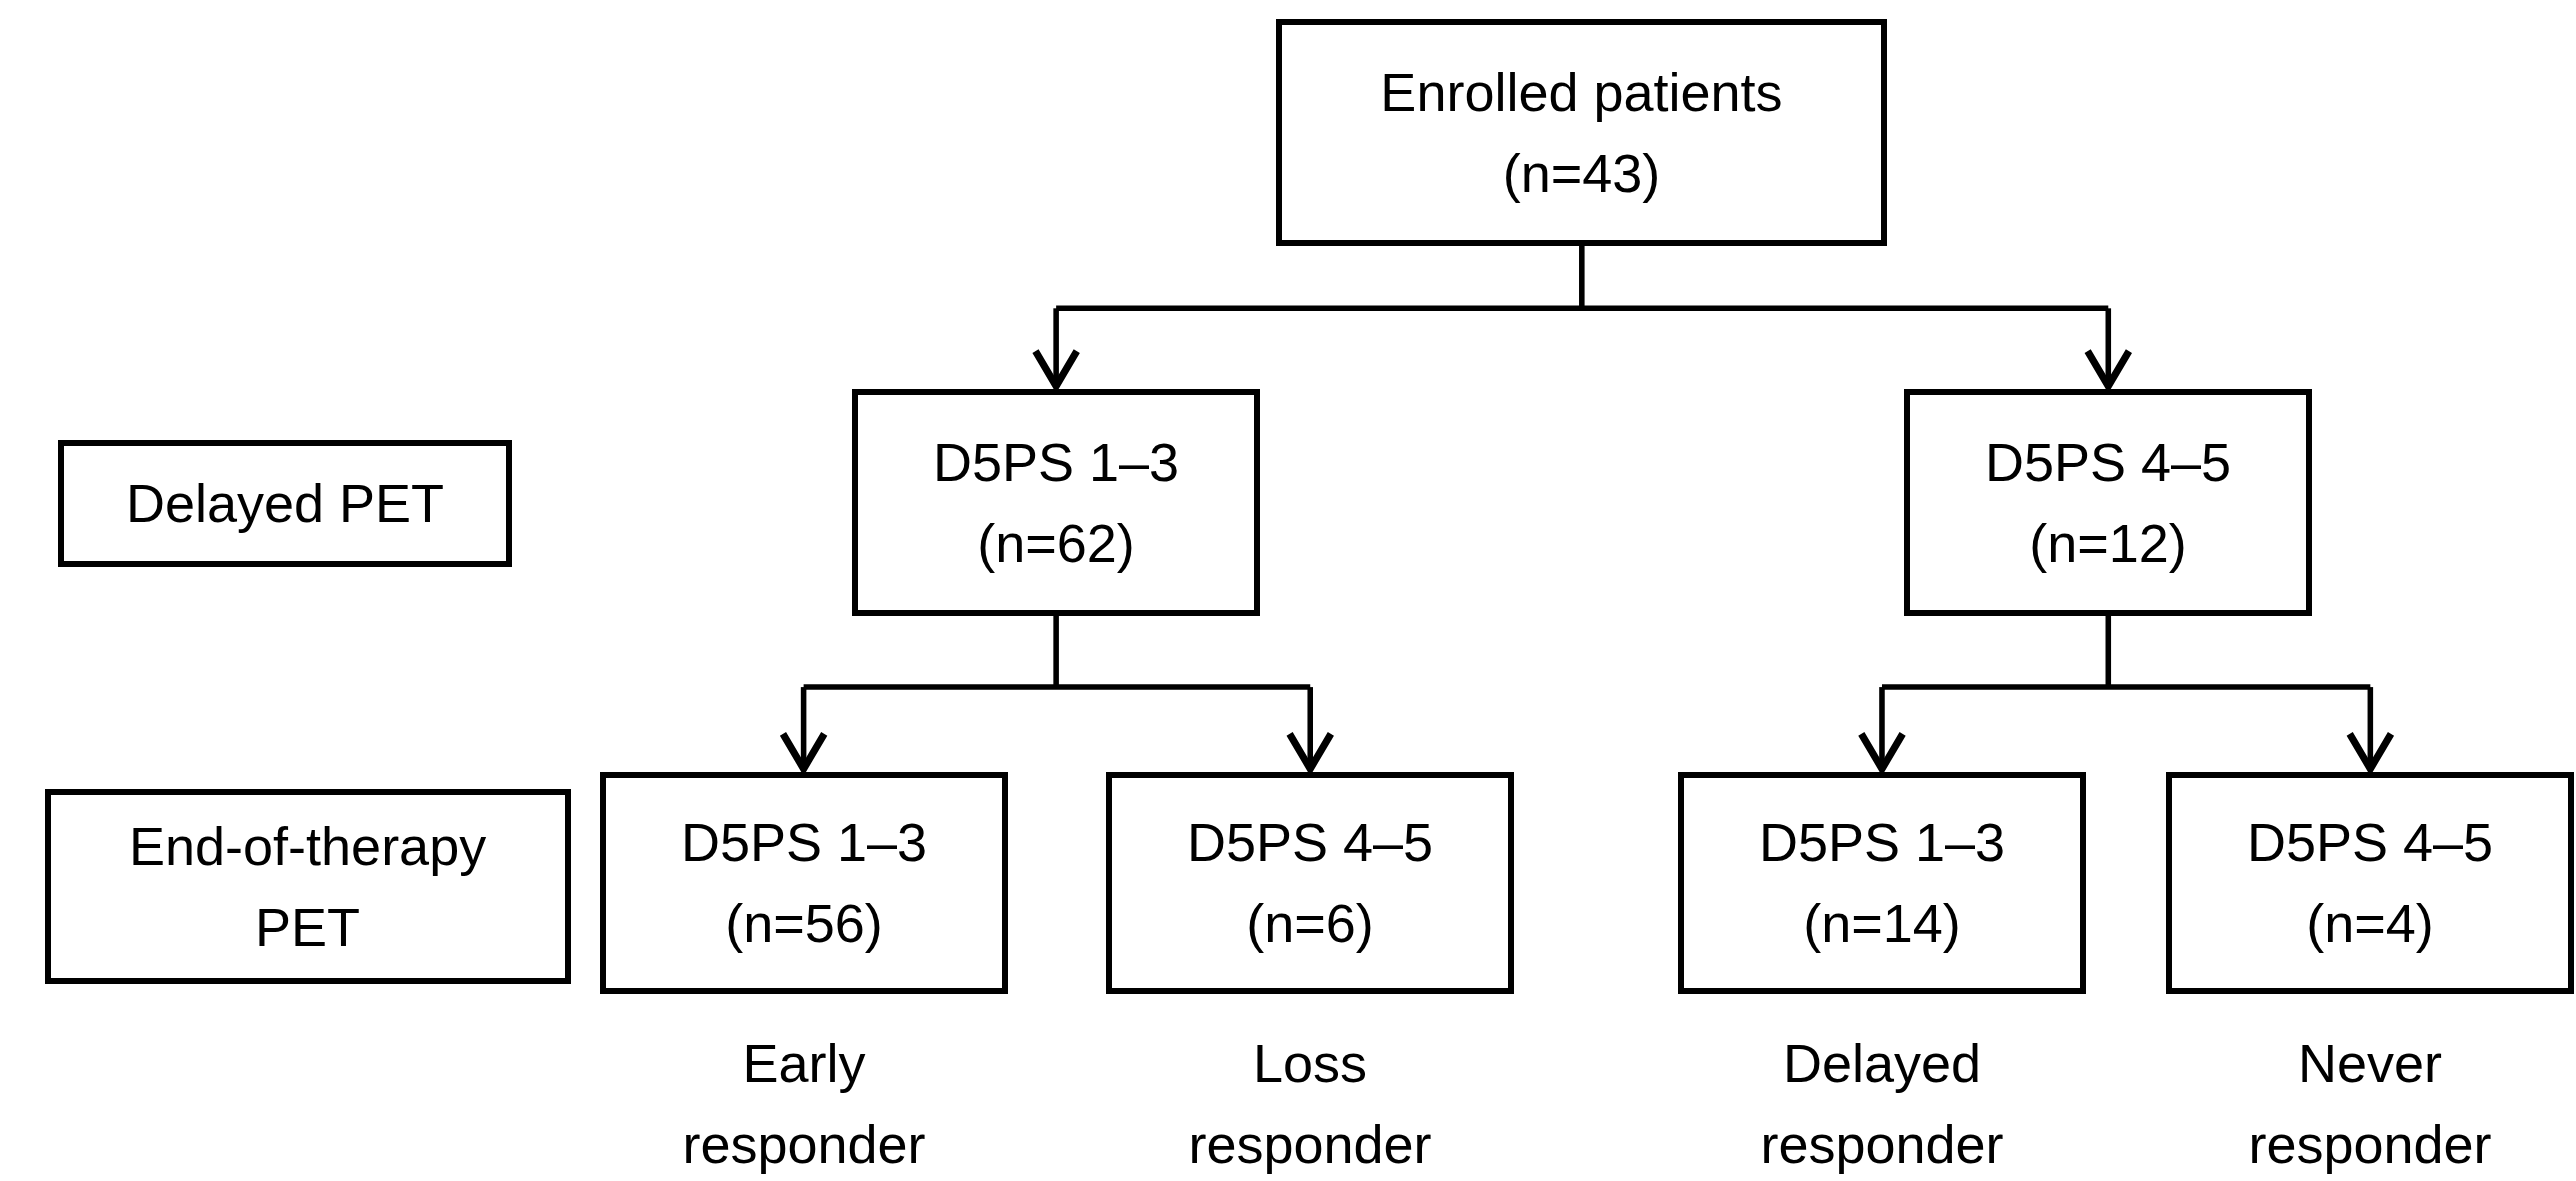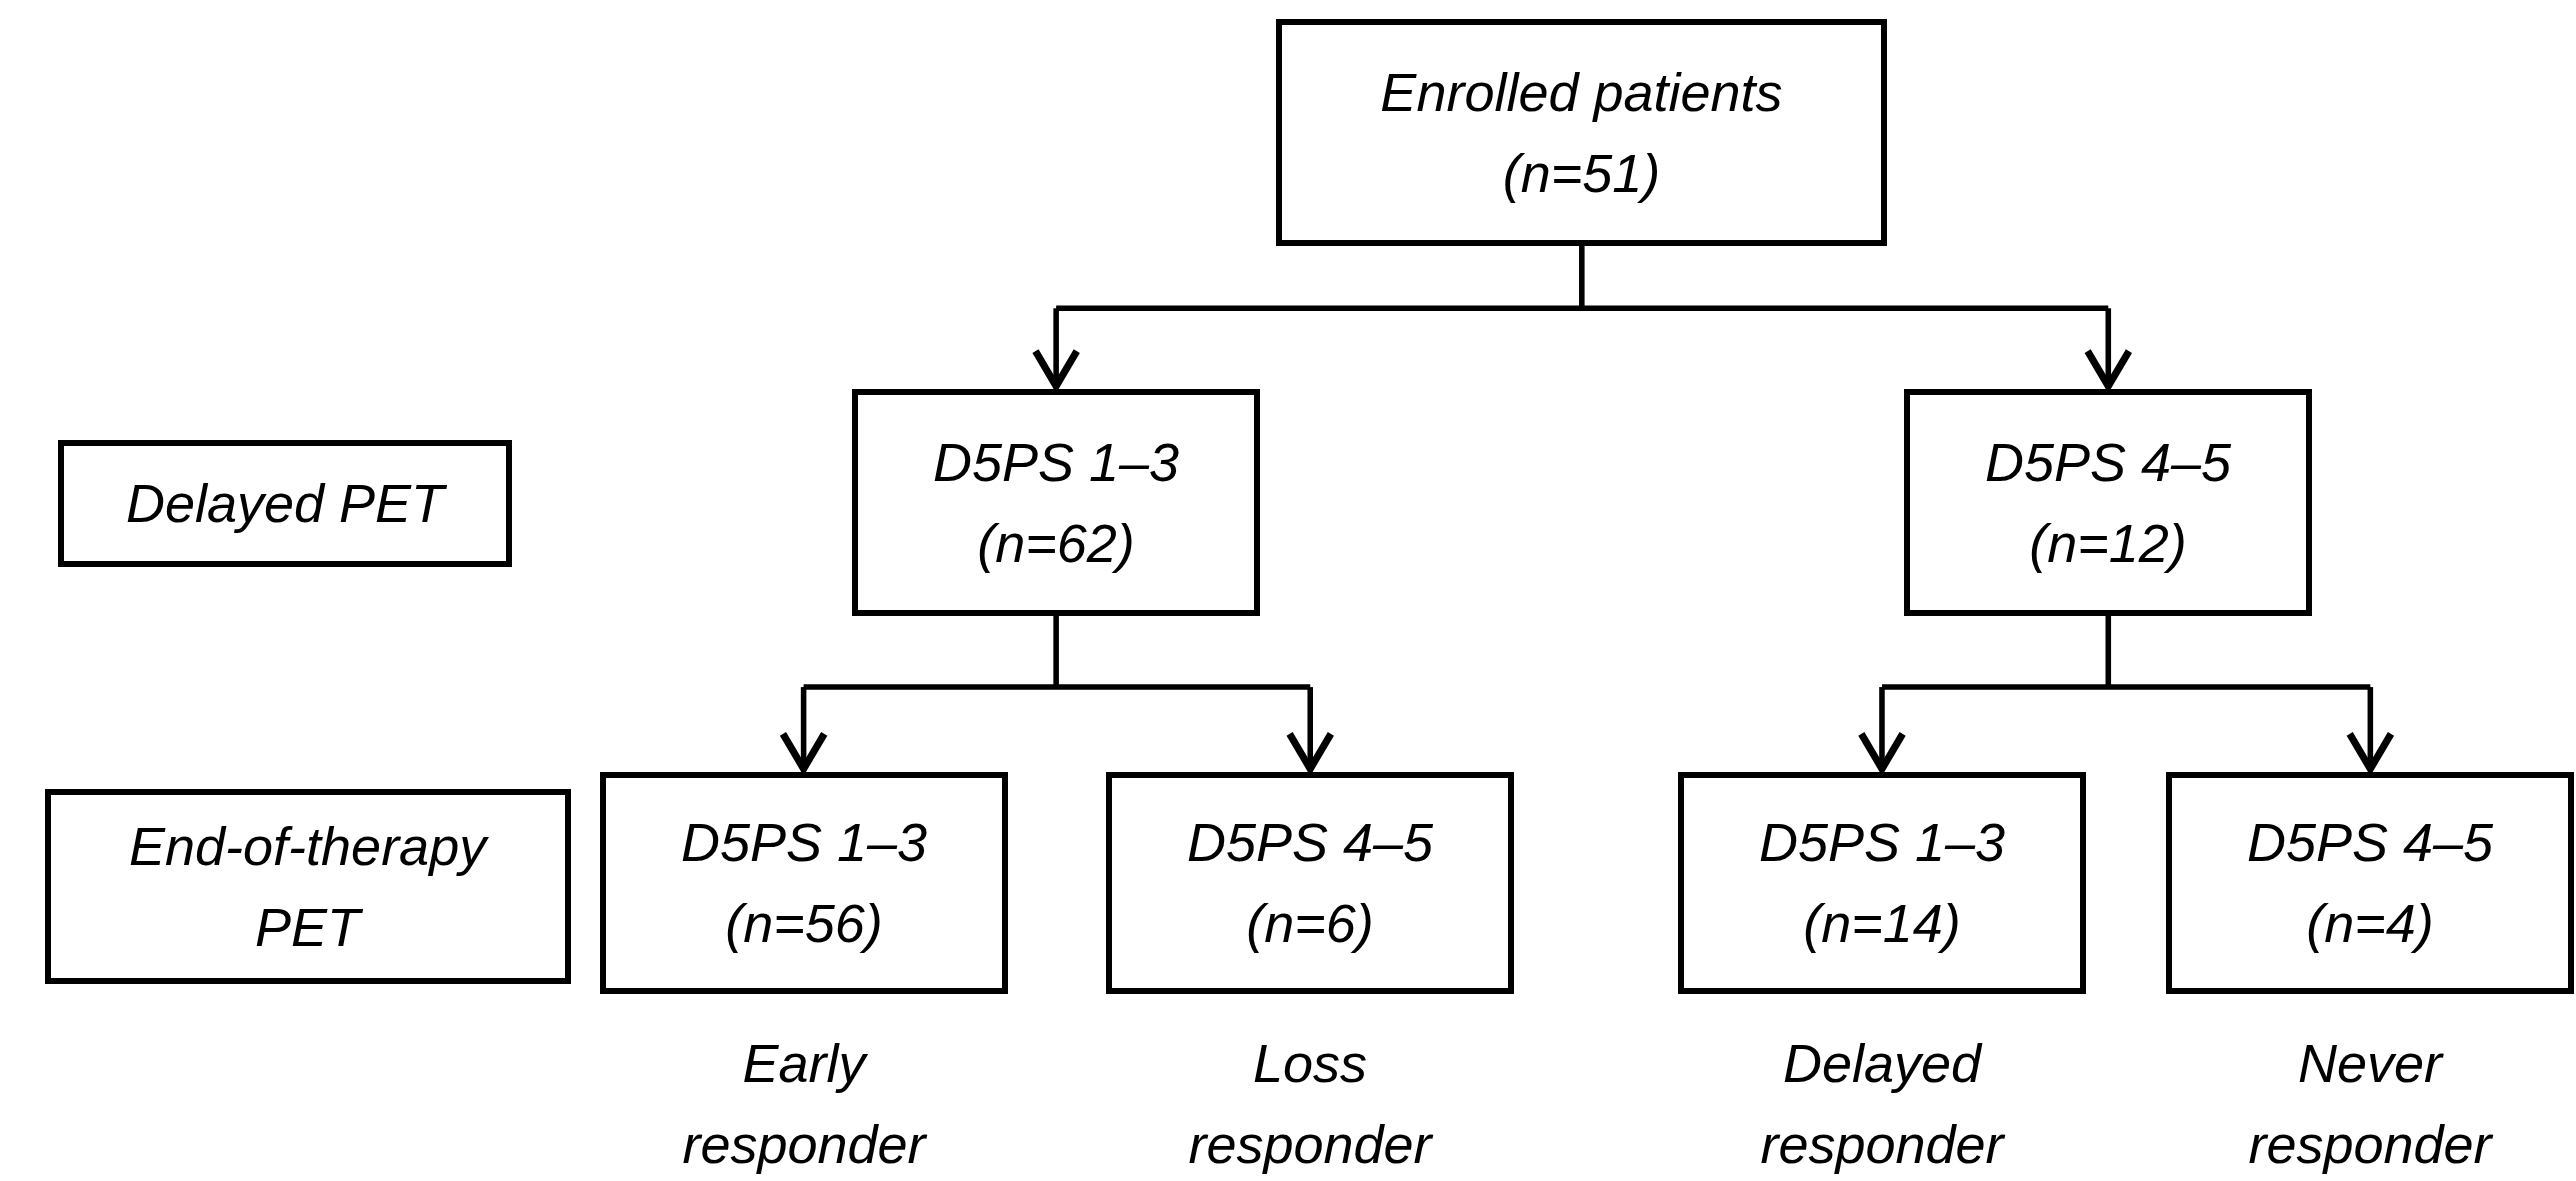--- a/index.html
+++ b/index.html
@@ -8,21 +8,20 @@
     background: #ffffff;
   }
   #stage {
     position: relative;
     width: 2576px;
     height: 1182px;
     background: #ffffff;
     overflow: hidden;
     font-family: "Liberation Sans", "DejaVu Sans", sans-serif;
     color: #000000;
-    font-style: italic;
   }
   .node-box {
     position: absolute;
     box-sizing: border-box;
     border: 6.4px solid #000000;
     background: #ffffff;
     display: flex;
     flex-direction: column;
     align-items: center;
     justify-content: center;
@@ -77,21 +76,21 @@
     <path class="conn" d="M2655,772 V865"></path>
     <path class="conn" d="M2370,865 H2985"></path>
     <path class="conn" d="M2370,865 V962"></path>
     <path class="conn" d="M2985,865 V962"></path>
     <path class="head" d="M2344,924 L2370,968 L2396,924"></path>
     <path class="head" d="M2959,924 L2985,968 L3011,924"></path>
   </svg>
 
   <div class="node-box" style="left:1276px; top:19px; width:611px; height:227px;">
     <span class="node-line">Enrolled patients</span>
-    <span class="node-line">(n=51)</span>
+    <span class="node-line">(n=43)</span>
   </div>
 
   <div class="node-box" style="left:58px; top:440px; width:454px; height:127px;">
     <span class="node-line">Delayed PET</span>
   </div>
 
   <div class="node-box" style="left:852px; top:389px; width:408px; height:227px;">
     <span class="node-line">D5PS 1–3</span>
     <span class="node-line">(n=62)</span>
   </div>

